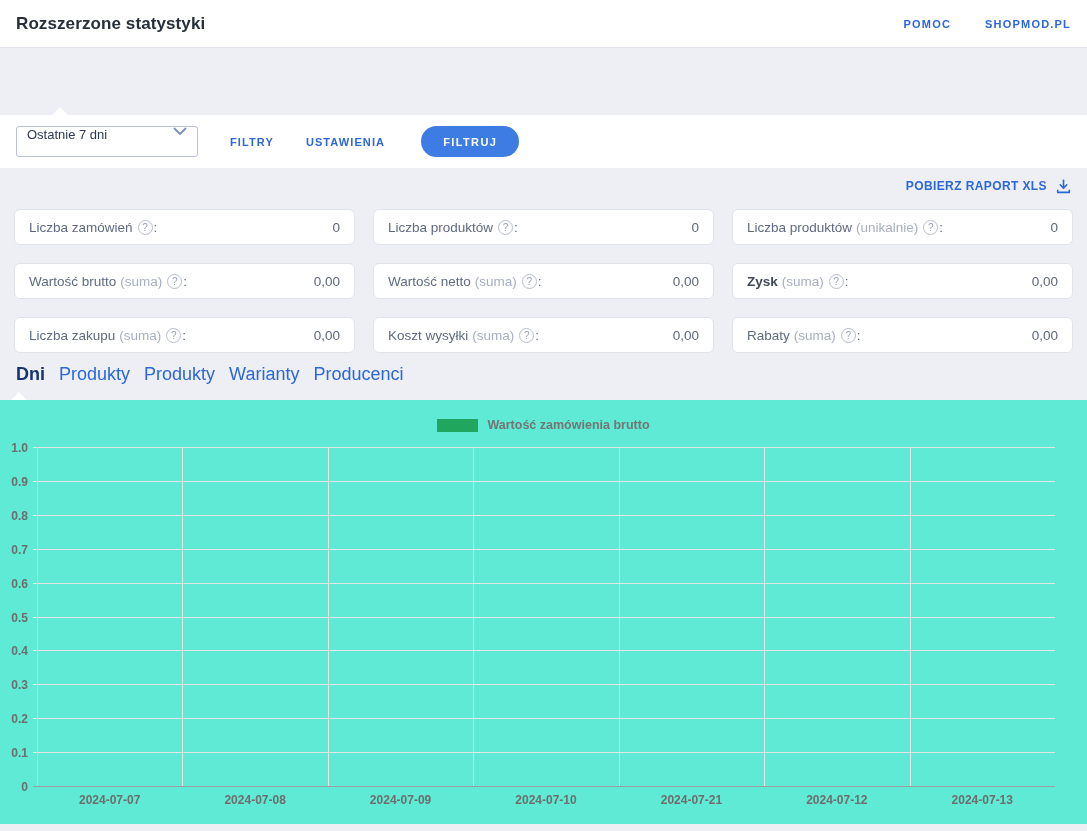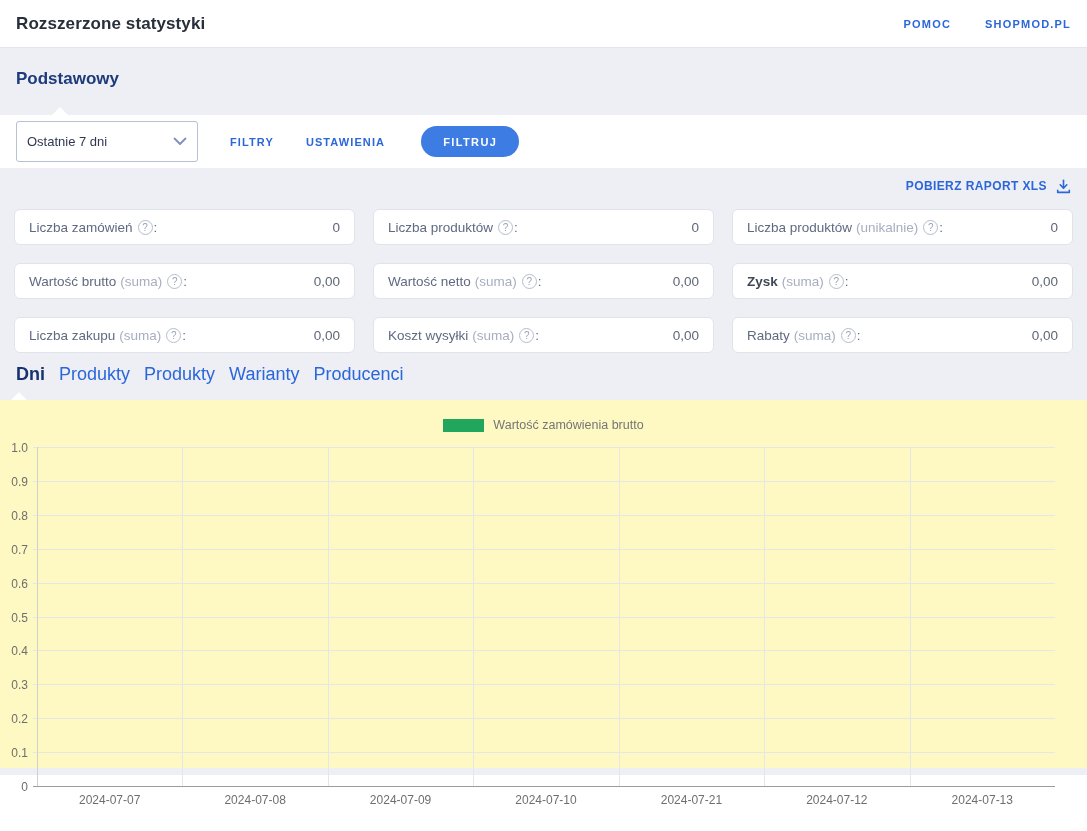--- a/index.html
+++ b/index.html
@@ -35,22 +35,22 @@
     border-left:8px solid transparent; border-right:8px solid transparent;
     border-bottom:8px solid #ffffff;
   }
   .band1 .tri { left:52px; }
 
   
   .filter-row {
     height:53px; background:#fff; display:flex; align-items:center; padding:0 16px;
   }
   .select {
-    width:182px; height:41px; border:1px solid #b8c0d4; border-radius:3px;
-    background:#fff; display:flex; align-items:center; padding:0 10px;
+    width:182px; height:31px; border:1px solid #b8c0d4; border-radius:3px;
+    background:#fff; display:flex; align-items:flex-start; padding:0 10px;
     font-size:13px; color:#2e3950; cursor:pointer;
   }
   .select .sel-text { flex:1; }
   .select svg { display:block; }
   .txt-btn {
     font-size:11px; font-weight:700; letter-spacing:1.1px; color:#2b67d9;
     background:none; border:none; cursor:pointer; padding:0; margin-left:32px;
     font-family:inherit;
   }
   .pill-btn {
@@ -89,21 +89,21 @@
   .card .val { margin-left:auto; color:#5d6676; }
 
   
   .tabs { position:absolute; left:16px; bottom:0; right:0; height:45px; padding-top:8px;
     display:flex; gap:14px; align-items:flex-start; }
   .tab { font-size:18px; color:#2b67d9; cursor:pointer; line-height:22px; }
   .tab.active { color:#16336f; font-weight:700; }
   .band2 .tri { left:11px; }
 
   
-  .chart-section { height:368px; background:#fef9c3; }
+  .chart-section { height:424px; background:#5eead4;font-weight:bold; }
   .legend-row {
     padding-top:18px; display:flex; justify-content:center; align-items:center; gap:9px;
     height:32px;
   }
   .legend-swatch { width:41px; height:13px; background:#21a65e; }
   .legend-label { font-size:12.5px; color:#757575; }
   .chart-row { display:flex; margin-top:15px; }
   .y-axis { width:37px; position:relative; }
   .ytick {
     position:absolute; right:9px; transform:translateY(-6px);
@@ -127,21 +127,20 @@
 <body>
 
 <header class="topbar">
   <h1>Rozszerzone statystyki</h1>
   <div class="spacer"></div>
   <a class="top-link">POMOC</a>
   <a class="top-link">SHOPMOD.PL</a>
 </header>
 
 <section class="band1">
-  <h2>Podstawowy</h2>
   <div class="tri"></div>
 </section>
 
 <div class="filter-row">
   <div class="select">
     <span class="sel-text">Ostatnie 7 dni</span>
     <span>
       <svg width="14" height="9" viewBox="0 0 14 9">
           <polyline points="1.5,1.5 7,7 12.5,1.5" fill="none" stroke="#7d90bb" stroke-width="1.8" stroke-linecap="round" stroke-linejoin="round"></polyline>
         </svg>

